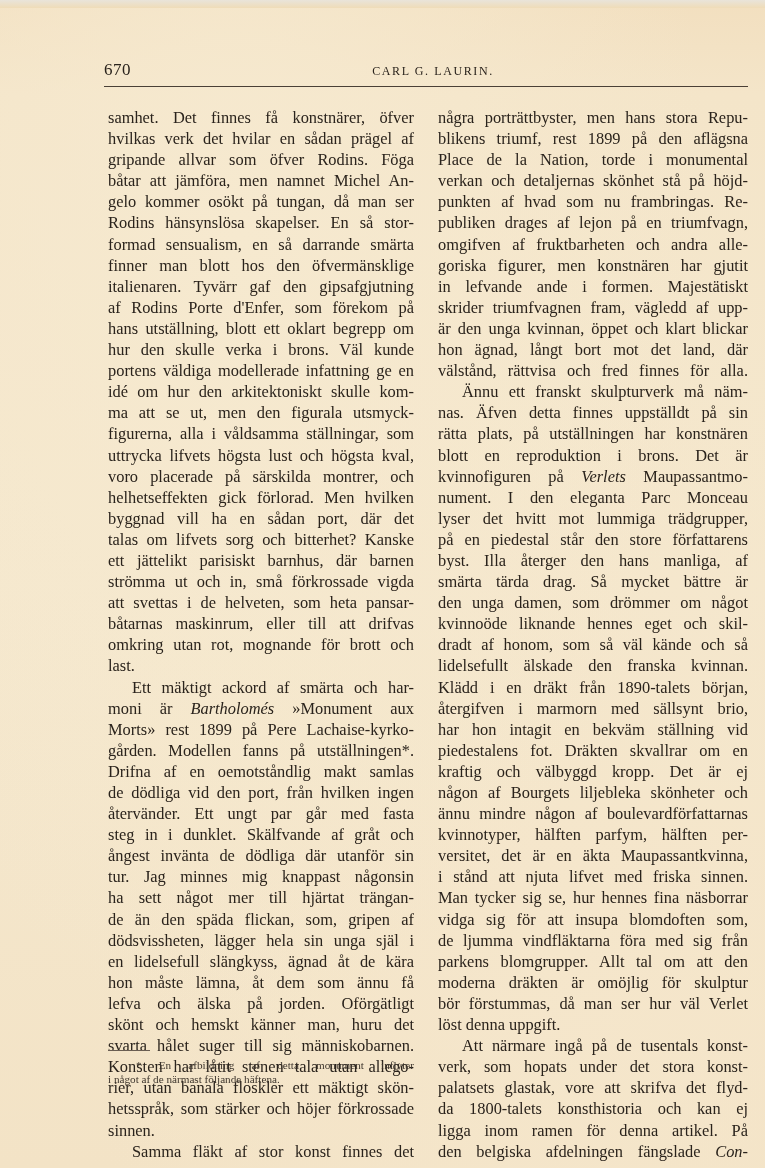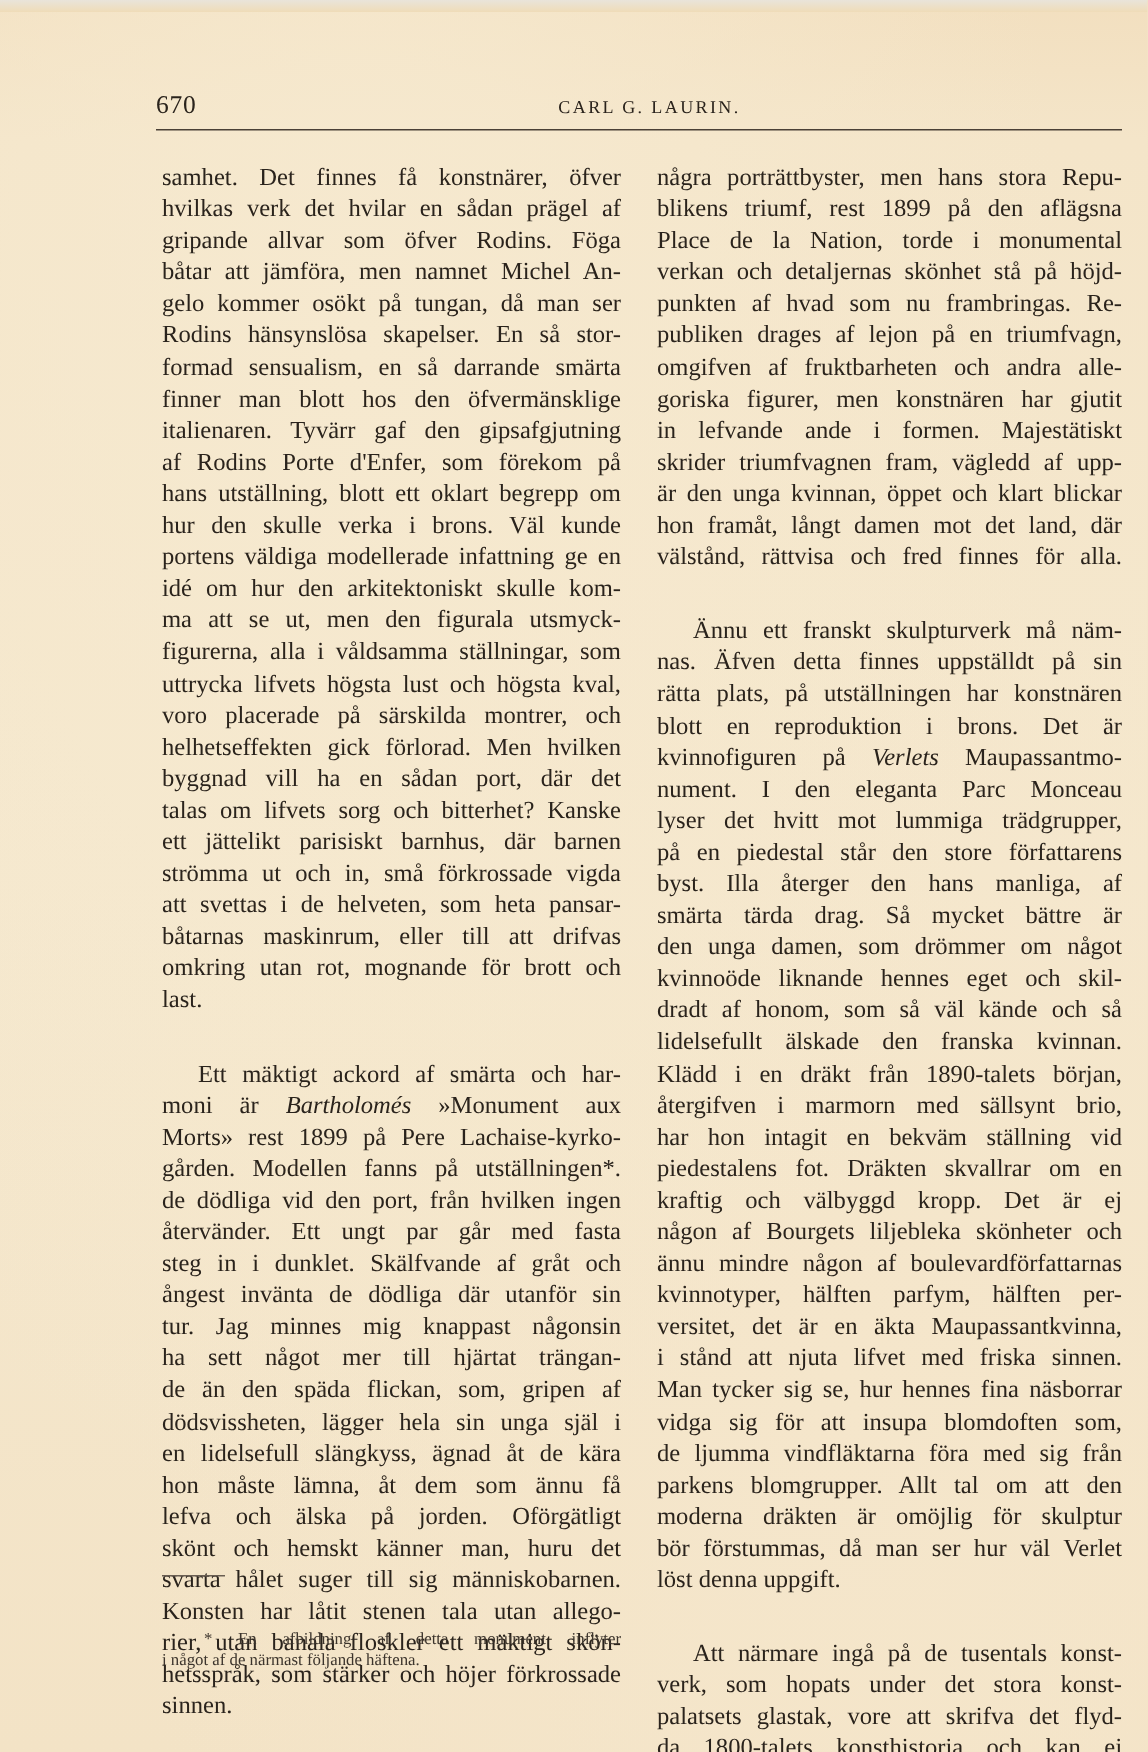--- a/index.html
+++ b/index.html
@@ -41,21 +41,21 @@
       font-size: 16.4px; line-height: 21.1px;
     }
     .col-left { left: 108px; width: 306px; }
     .col-right { left: 438px; width: 310px; }
     .line {
       display: block; white-space: nowrap;
       text-align: justify; text-align-last: justify;
       height: 21.1px;
     }
     .line.last { text-align-last: left; }
-    .line.indent { padding-left: 24px; margin-top: 28px; }
+    .line.indent { padding-left: 24px; }
     .line i { font-style: italic; }
     .fn-rule {
       position: absolute; left: 108px; top: 1050px; width: 42px; height: 1px;
       background: #6a5e52;
     }
     .footnote {
       position: absolute; left: 108px; top: 1058px; width: 306px;
       font-size: 11.2px; line-height: 14px; color: #3c342c;
     }
     .footnote .line { height: 14px; }
@@ -98,20 +98,21 @@
       <span class="line">ett jättelikt parisiskt barnhus, där barnen</span>
       <span class="line">strömma ut och in, små förkrossade vigda</span>
       <span class="line">att svettas i de helveten, som heta pansar-</span>
       <span class="line">båtarnas maskinrum, eller till att drifvas</span>
       <span class="line">omkring utan rot, mognande för brott och</span>
       <span class="line last">last.</span>
       <span class="line indent">Ett mäktigt ackord af smärta och har-</span>
       <span class="line"><span>moni är </span><i>Bartholomés</i><span> »Monument aux</span></span>
       <span class="line">Morts» rest 1899 på Pere Lachaise-kyrko-</span>
       <span class="line">gården.  Modellen fanns på utställningen*.</span>
+      <span class="line">Drifna af en oemotståndlig makt samlas</span>
       <span class="line">de dödliga vid den port, från hvilken ingen</span>
       <span class="line">återvänder.  Ett ungt par går med fasta</span>
       <span class="line">steg in i dunklet.  Skälfvande af gråt och</span>
       <span class="line">ångest invänta de dödliga där utanför sin</span>
       <span class="line">tur.  Jag minnes mig knappast någonsin</span>
       <span class="line">ha sett något mer till hjärtat trängan-</span>
       <span class="line">de än den späda flickan, som, gripen af</span>
       <span class="line">dödsvissheten, lägger hela sin unga själ i</span>
       <span class="line">en lidelsefull slängkyss, ägnad åt de kära</span>
       <span class="line">hon måste lämna, åt dem som ännu få</span>
@@ -129,21 +130,21 @@
       <span class="line">blikens triumf, rest 1899 på den aflägsna</span>
       <span class="line">Place de la Nation, torde i monumental</span>
       <span class="line">verkan och detaljernas skönhet stå på höjd-</span>
       <span class="line">punkten af hvad som nu frambringas.  Re-</span>
       <span class="line">publiken drages af lejon på en triumfvagn,</span>
       <span class="line">omgifven af fruktbarheten och andra alle-</span>
       <span class="line">goriska figurer, men konstnären har gjutit</span>
       <span class="line">in lefvande ande i formen.  Majestätiskt</span>
       <span class="line">skrider triumfvagnen fram, vägledd af upp-</span>
       <span class="line">är den unga kvinnan, öppet och klart blickar</span>
-      <span class="line">hon framåt, långt damen mot det land, där</span>
+      <span class="line">hon ägnad, långt bort mot det land, där</span>
       <span class="line">välstånd, rättvisa och fred finnes för alla.</span>
       <span class="line indent">Ännu ett franskt skulpturverk må näm-</span>
       <span class="line">nas.  Äfven detta finnes uppställdt på sin</span>
       <span class="line">rätta plats, på utställningen har konstnären</span>
       <span class="line">blott en reproduktion i brons.  Det är</span>
       <span class="line"><span>kvinnofiguren på </span><i>Verlets</i><span> Maupassantmo-</span></span>
       <span class="line">nument.  I den eleganta Parc Monceau</span>
       <span class="line">lyser det hvitt mot lummiga trädgrupper,</span>
       <span class="line">på en piedestal står den store författarens</span>
       <span class="line">byst.  Illa återger den hans manliga, af</span>

